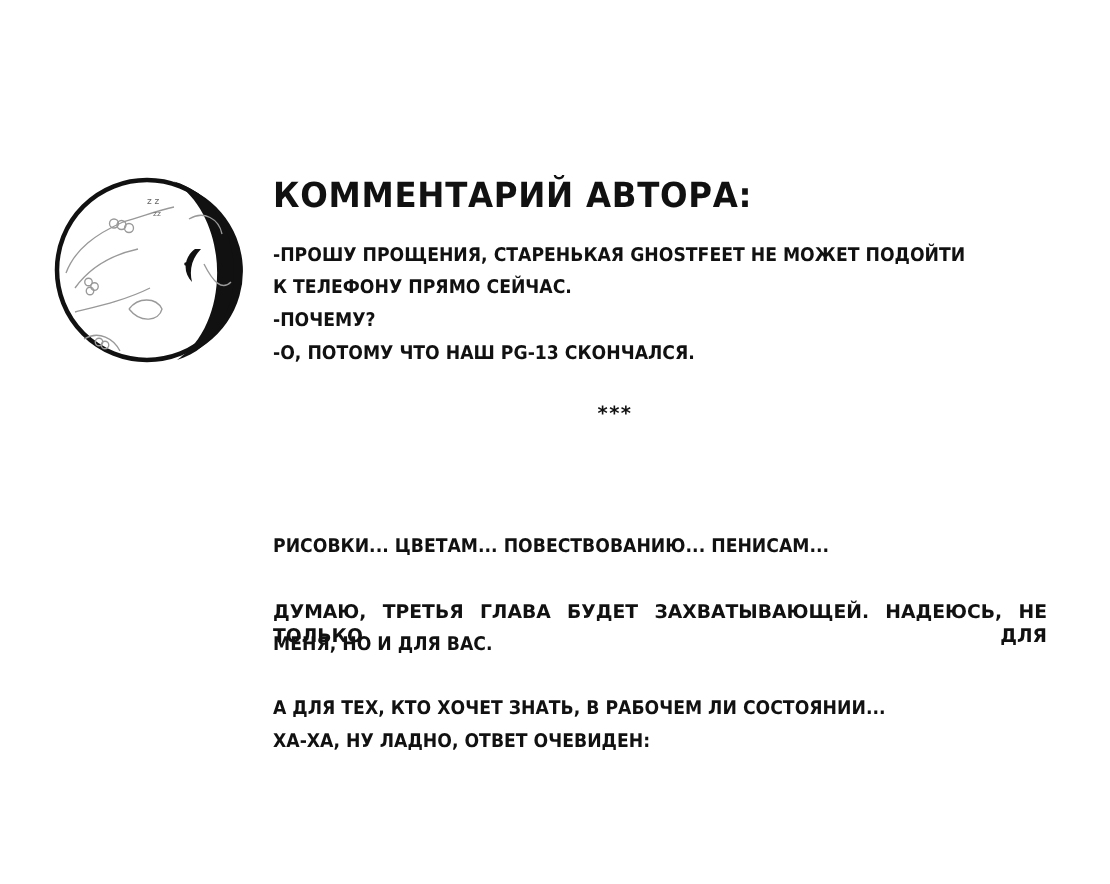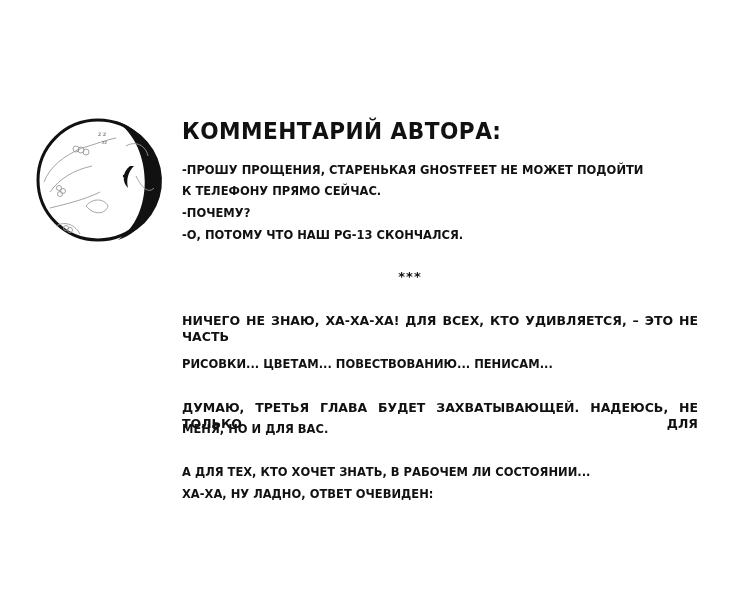--- a/index.html
+++ b/index.html
@@ -68,21 +68,20 @@
 
   <div class="title">Комментарий автора:</div>
 
   <div class="line" style="top:162px">-Прошу прощения, старенькая GhostFeet не может подойти</div>
   <div class="line" style="top:183px">к телефону прямо сейчас.</div>
   <div class="line" style="top:205px">-Почему?</div>
   <div class="line" style="top:227px">-О, потому что наш PG-13 скончался.</div>
 
   <div class="stars">***</div>
 
-  <div class="just" style="top:313px"><span>Ничего не знаю, ха-ха-ха! Для всех, кто удивляется, – это не часть</span></div>
   <div class="line" style="top:356px">рисовки... цветам... повествованию... пенисам...</div>
 
   <div class="just" style="top:400px"><span>Думаю, третья глава будет захватывающей. Надеюсь, не только для</span></div>
   <div class="line" style="top:421px">меня, но и для вас.</div>
 
   <div class="line" style="top:464px">А для тех, кто хочет знать, в рабочем ли состоянии...</div>
   <div class="line" style="top:486px">Ха-ха, ну ладно, ответ очевиден:</div>
 
 </div>
 

